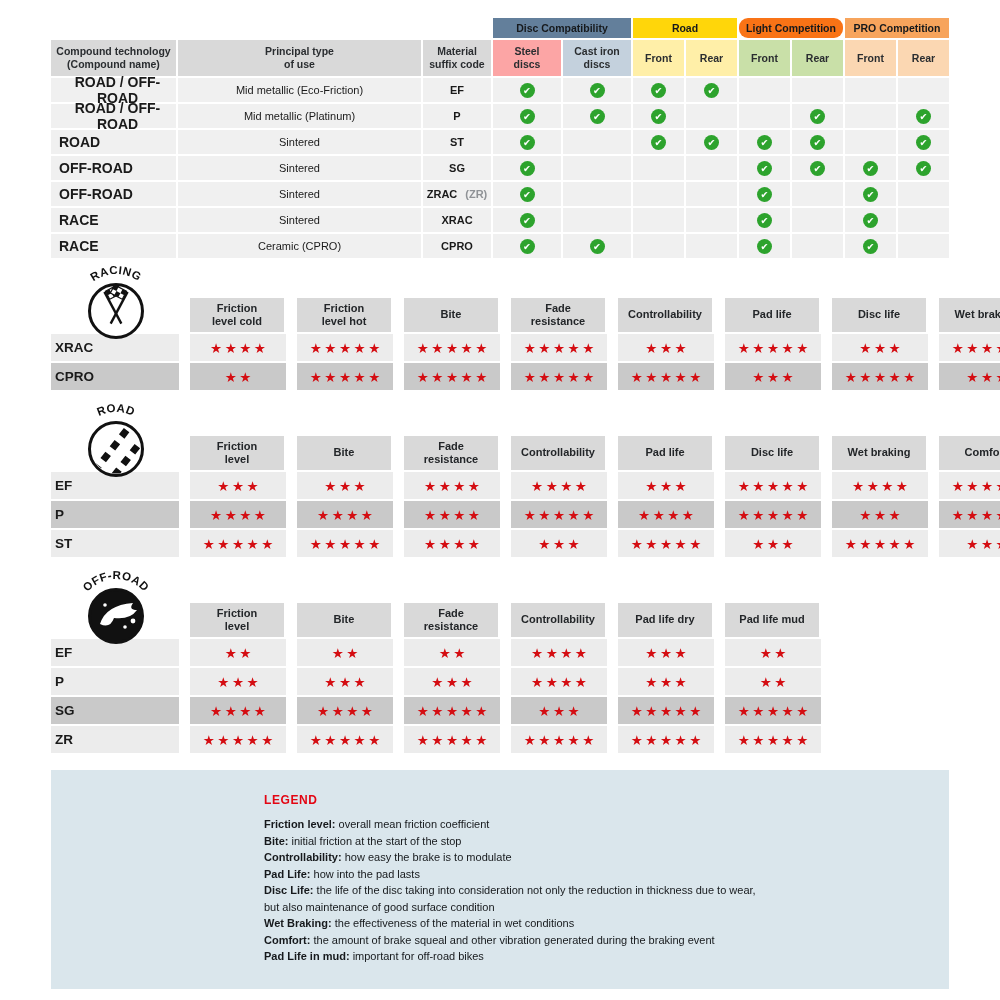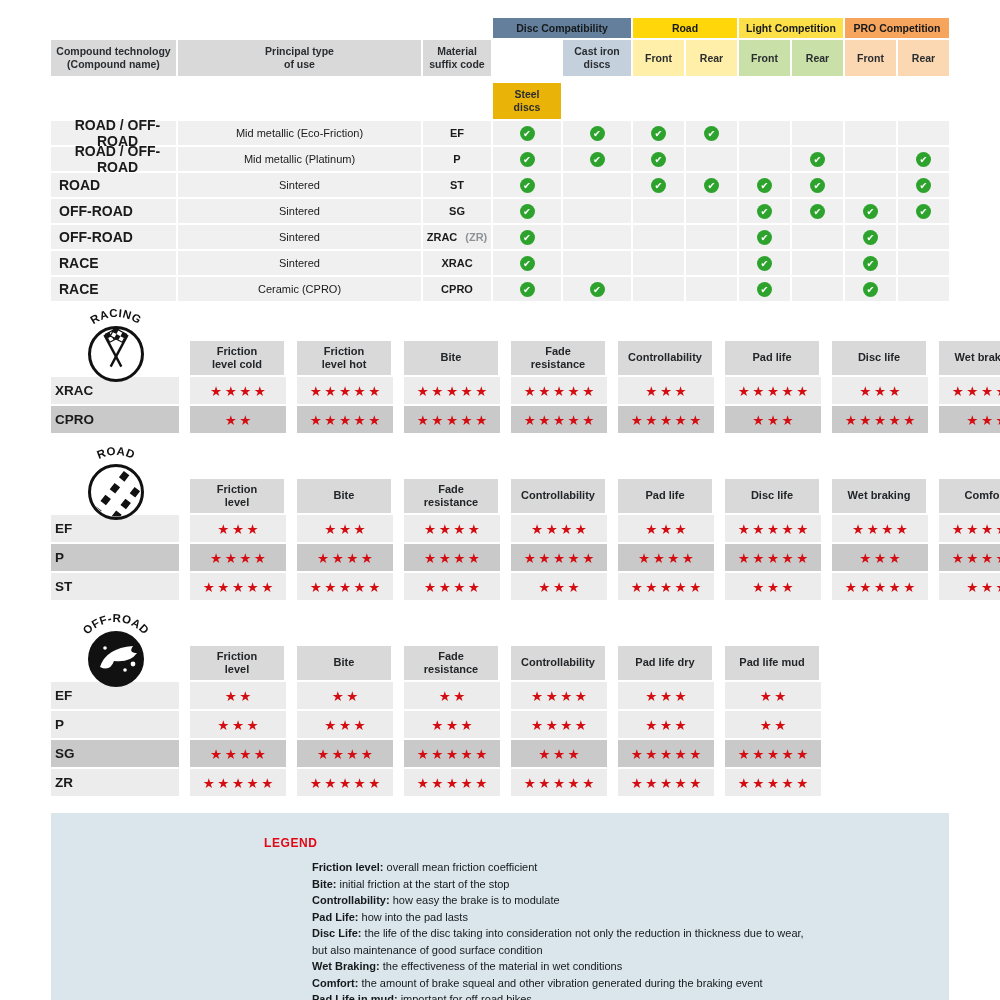--- a/index.html
+++ b/index.html
@@ -64,44 +64,44 @@
   .dark { background: #c9c9c9; }
   .stars {
     color: #d40d12; font-size: 13.5px; letter-spacing: 2.5px;
     white-space: nowrap; font-family: "DejaVu Sans", sans-serif;
     padding-left: 2.5px;
   }
 
   
   .legend { margin-top: 17px; background: #dae6ec; padding: 23px 30px 24px 213px; }
   .legend-title { color: #e30613; font-weight: bold; font-size: 12px; letter-spacing: 0.6px; margin-bottom: 9px; }
-  .legend-line { font-size: 11px; line-height: 1.5; color: #16191c; margin-left: 48px; }
+  .legend-line { font-size: 11px; line-height: 1.5; color: #16191c; }
   .legend-line .term { font-weight: bold; }
   .legend-line .def { white-space: pre-line; }
 
   .icon-text { font-size: 11.5px; font-weight: bold; fill: #111; letter-spacing: 0.5px; }
 </style>
 </head>
 <body>
 
 <div class="page">
 
   <div class="compat-grid">
       <div class="cg-ghost"></div>
       <div class="cg-group" style="background: rgb(99, 127, 155);">Disc Compatibility</div>
       <div class="cg-group" style="background: rgb(255, 214, 10);">Road</div>
-      <div class="cg-group" style="background: #fde047;">Light Competition</div>
+      <div class="cg-group" style="background: #f97316; border-radius: 9px;">Light Competition</div>
       <div class="cg-group" style="background: rgb(247, 164, 92);">PRO Competition</div>
       <div class="cg-head">Compound technology
 (Compound name)</div>
       <div class="cg-head">Principal type
 of use</div>
       <div class="cg-head">Material
 suffix code</div>
-      <div class="cg-head" style="background: #eab308; margin-top: 43px;">Steel
+      <div class="cg-head" style="background: #fca5a5;">Steel
 discs</div>
       <div class="cg-head" style="background: rgb(196, 209, 221);">Cast iron
 discs</div>
       <div class="cg-head" style="background: rgb(255, 239, 168);">Front</div>
       <div class="cg-head" style="background: rgb(255, 239, 168);">Rear</div>
       <div class="cg-head" style="background: rgb(201, 224, 168);">Front</div>
       <div class="cg-head" style="background: rgb(201, 224, 168);">Rear</div>
       <div class="cg-head" style="background: rgb(251, 215, 178);">Front</div>
       <div class="cg-head" style="background: rgb(251, 215, 178);">Rear</div>
       <div class="cg-cell use">ROAD / OFF-ROAD</div>

